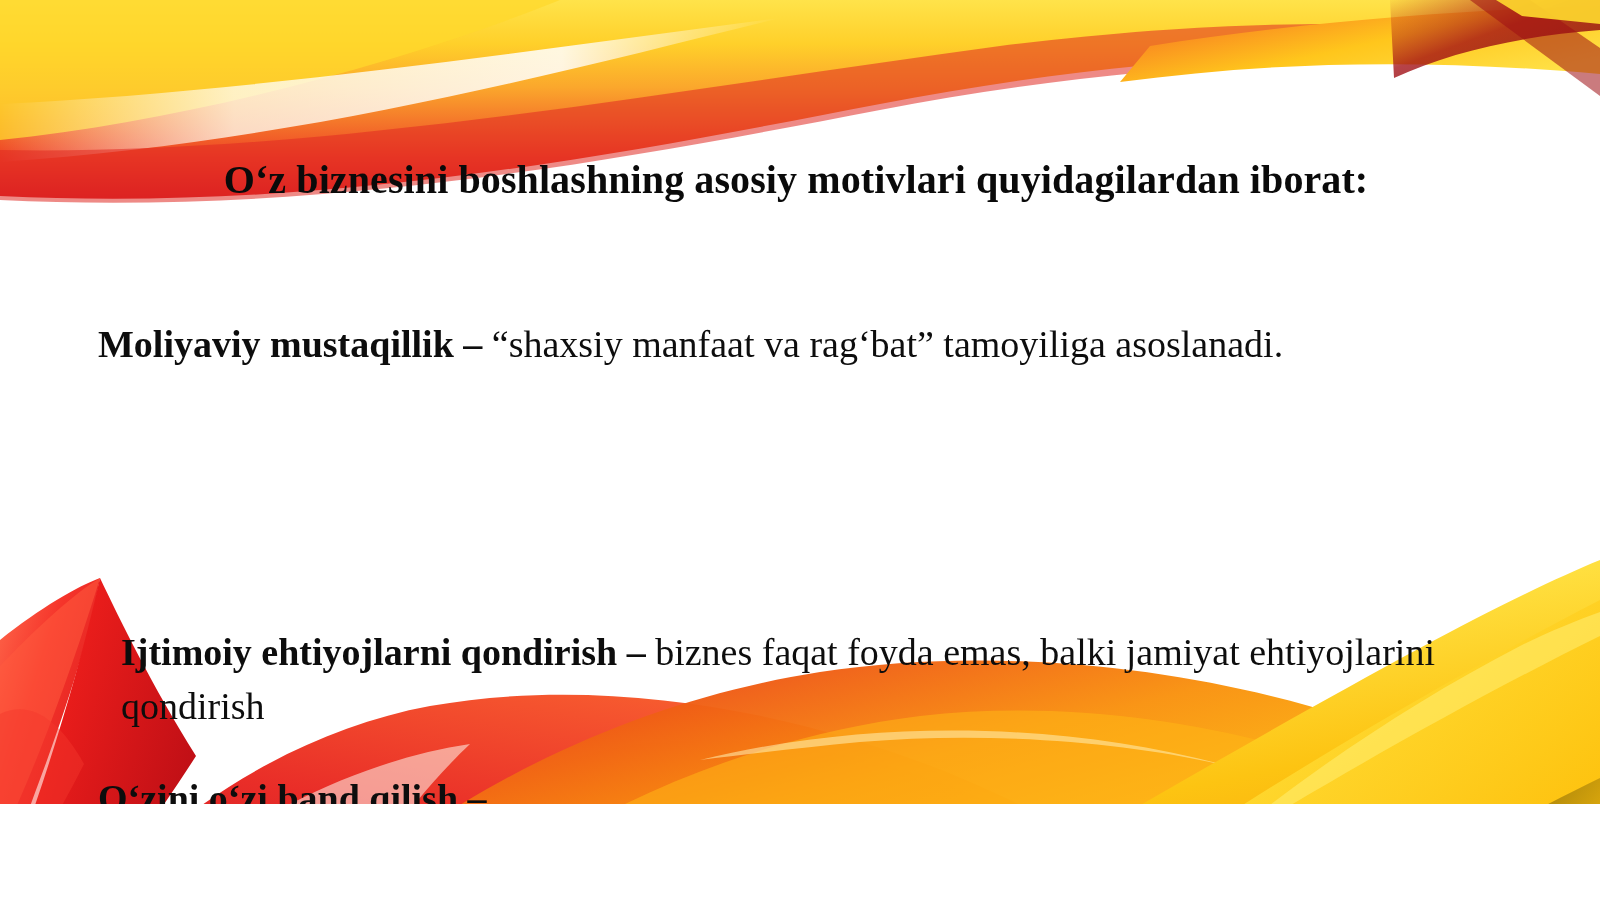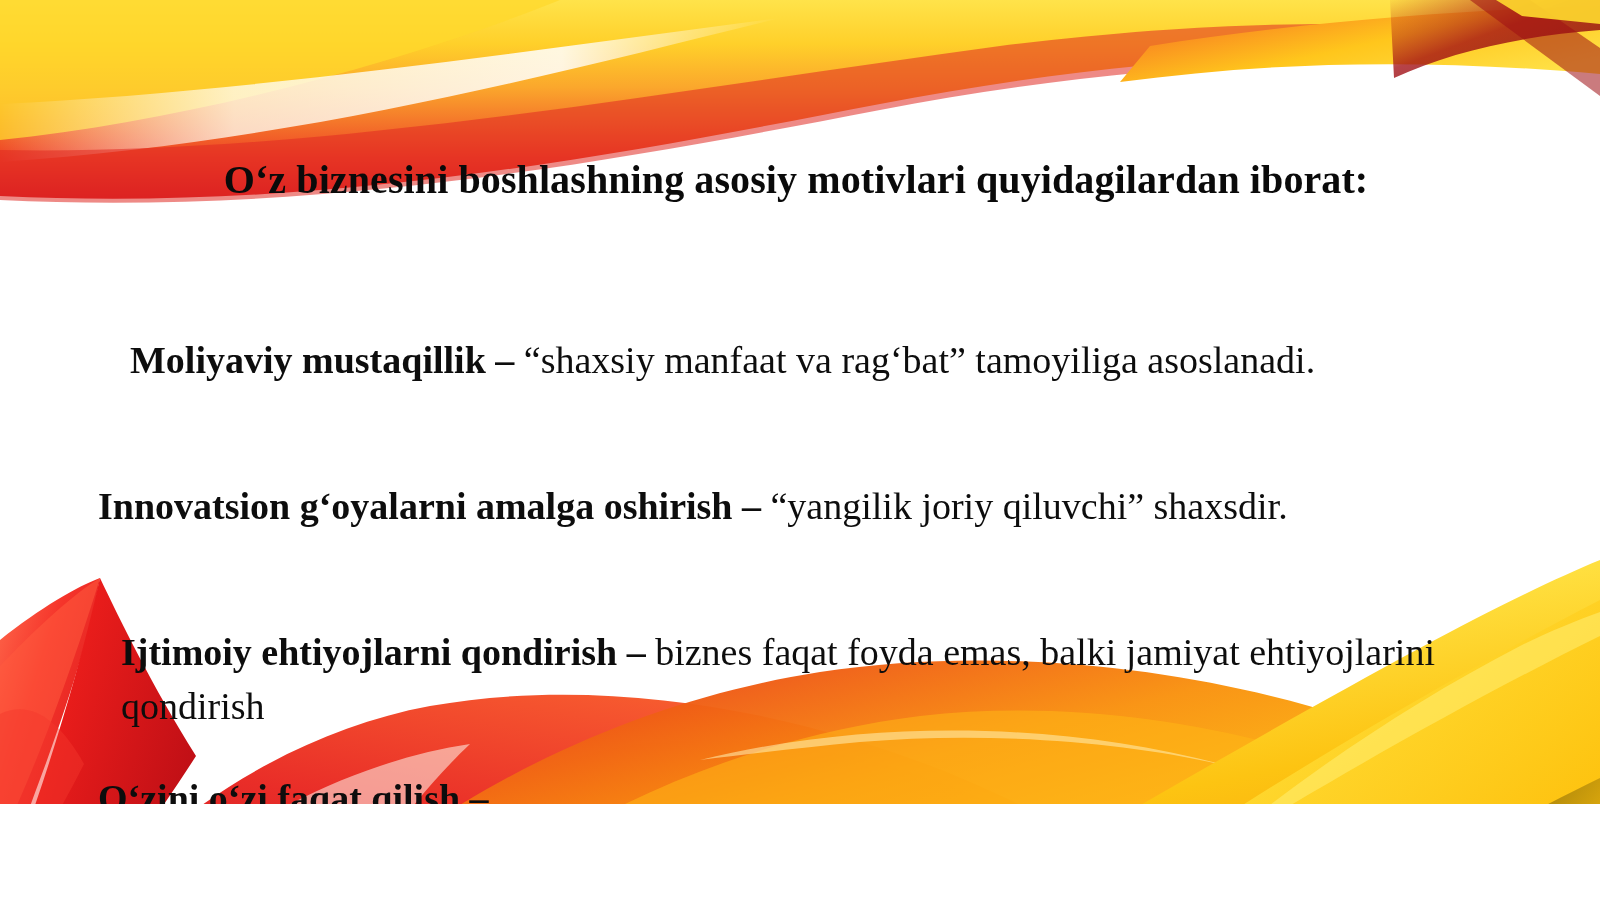--- a/index.html
+++ b/index.html
@@ -56,21 +56,21 @@
     color: #0d0d0d;
     font-size: 38px;
     line-height: 1.42;
     text-align: left;
   }
 
   .body-block .lead {
     font-weight: bold;
   }
 
-  #para-1 { top: 296px; margin-left: 32px; }
+  #para-1 { top: 280px; }
   #para-2 { top: 442px; }
   #para-3 { top: 588px; margin-left: 23px; }
   #para-4 { top: 734px; }
 
   .body-block .rest {
     font-weight: normal;
   }
 </style>
 </head>
 <body>
@@ -215,26 +215,23 @@
   </svg>
 
   <div id="content">
 
     <div class="slide-title">O‘z biznesini boshlashning asosiy motivlari quyidagilardan iborat:</div>
 
     <p class="body-block" id="para-1">
       <span class="lead">Moliyaviy mustaqillik – </span><span class="rest">“shaxsiy manfaat va rag‘bat” tamoyiliga asoslanadi.</span>
     </p>
 
-    <p class="body-block" id="para-2">
-      <span class="lead">Innovatsion g‘oyalarni amalga oshirish – </span><span class="rest">“yangilik joriy qiluvchi” shaxsdir.</span>
-    </p>
 
     <p class="body-block" id="para-3">
       <span class="lead">Ijtimoiy ehtiyojlarni qondirish – </span><span class="rest">biznes faqat foyda emas, balki jamiyat ehtiyojlarini qondirish</span>
     </p>
 
     <p class="body-block" id="para-4">
-      <span class="lead">O‘zini o‘zi faqat qilish – </span><span class="rest"></span>
+      <span class="lead">O‘zini o‘zi band qilish – </span><span class="rest"></span>
     </p>
 
   </div>
 </div>
 
 </body></html>

